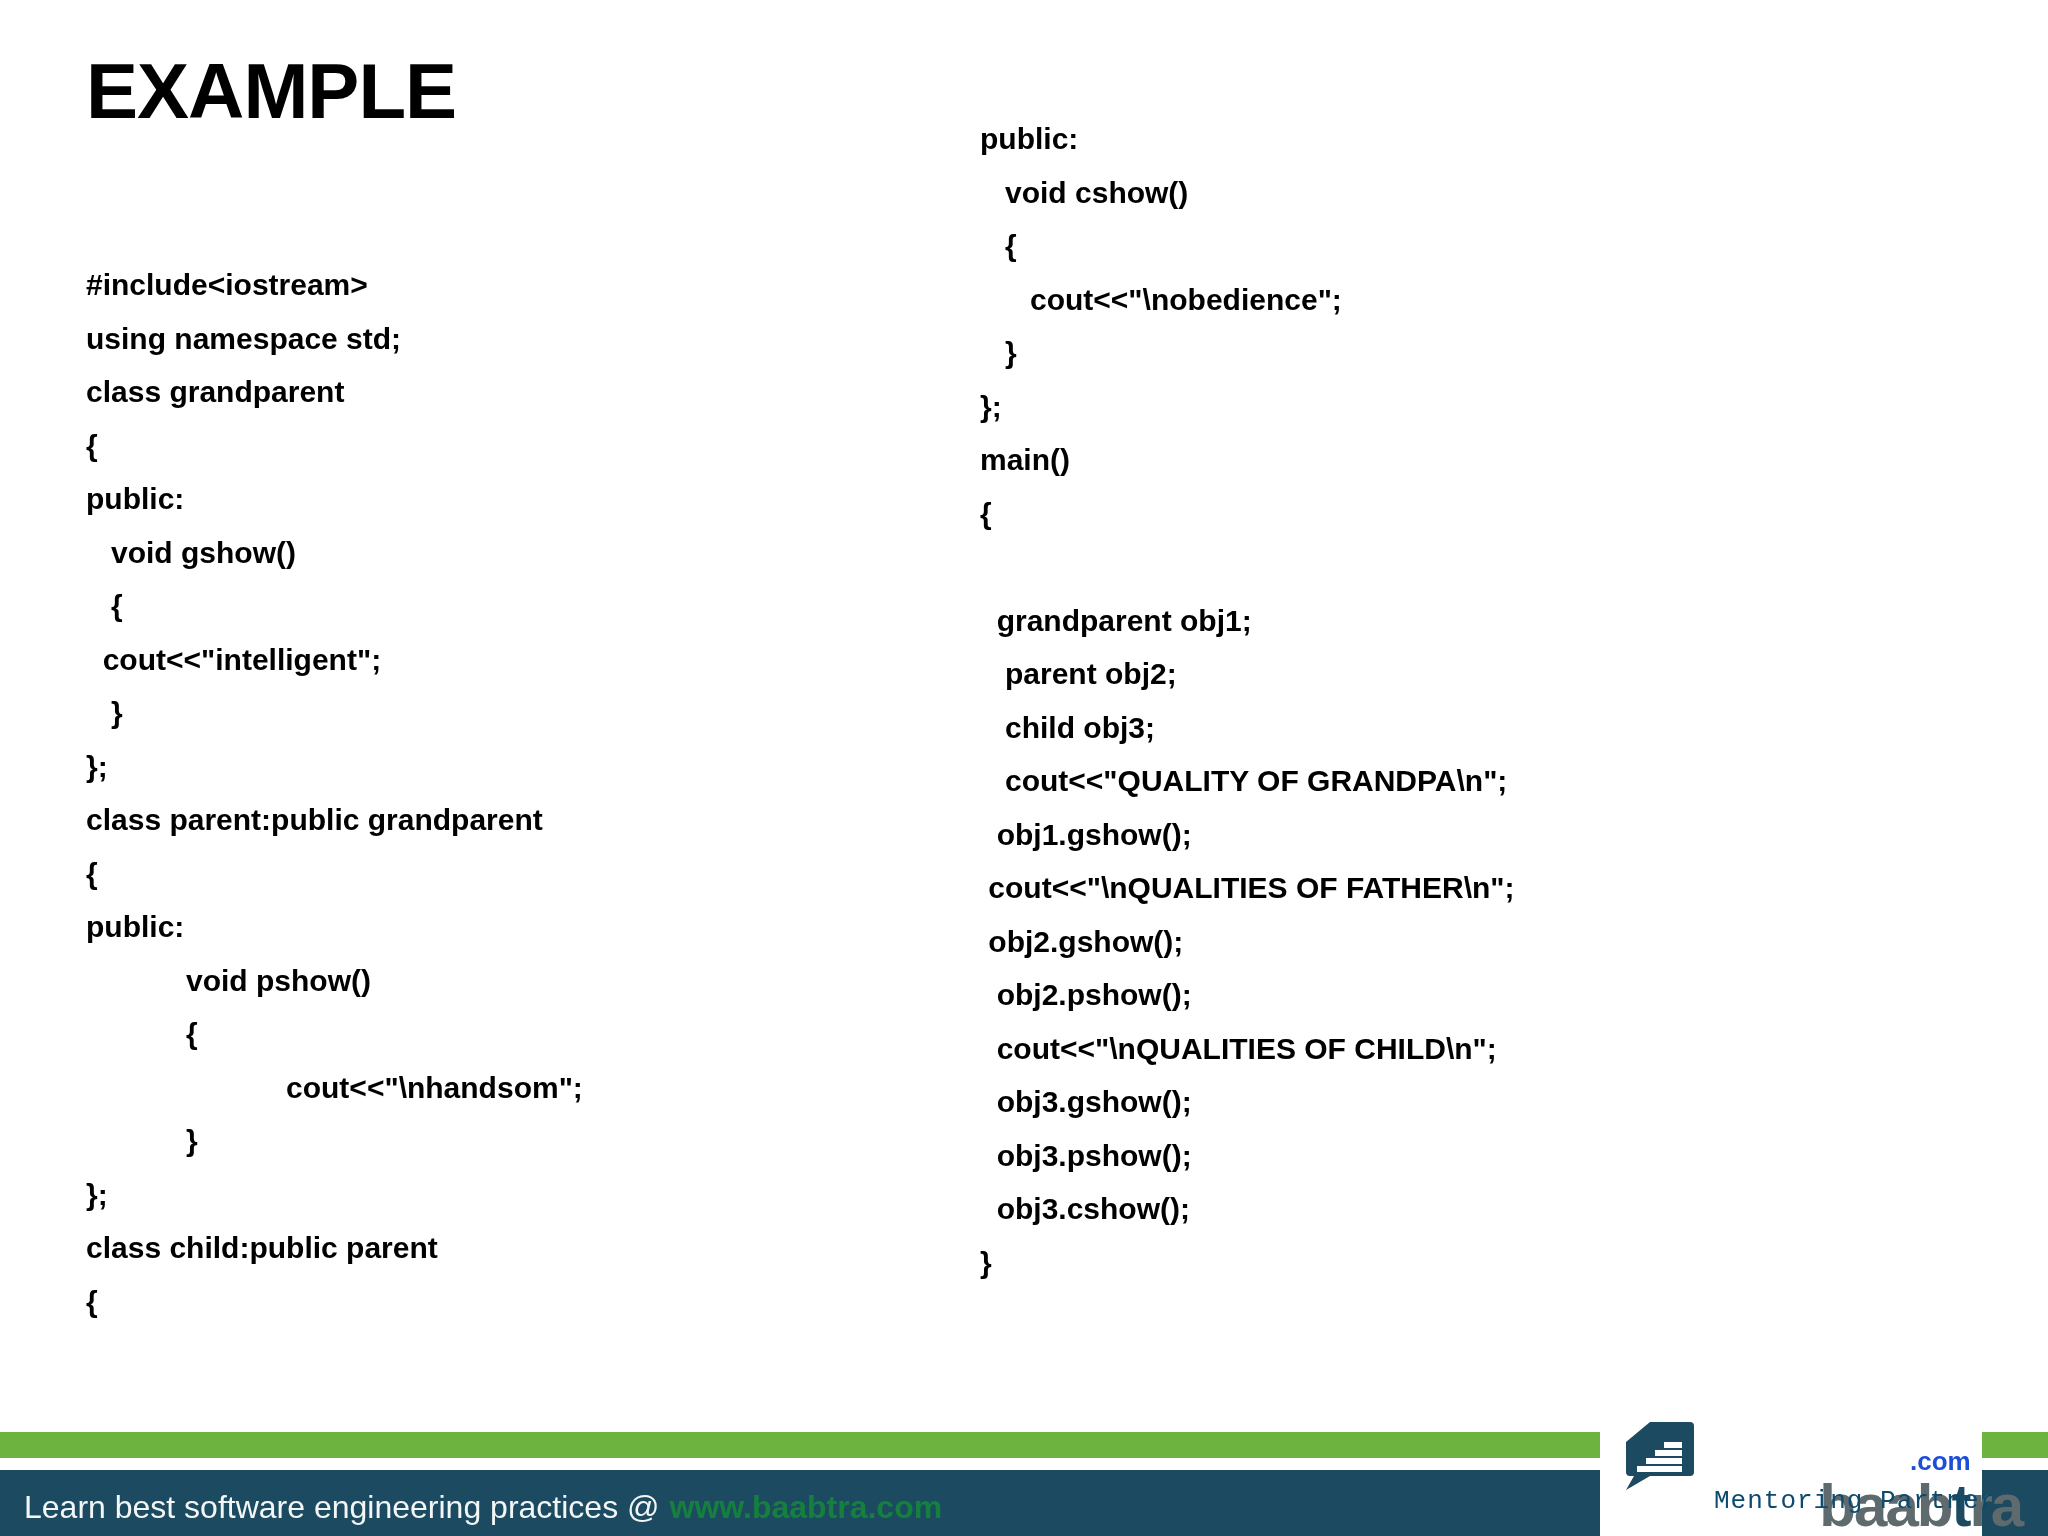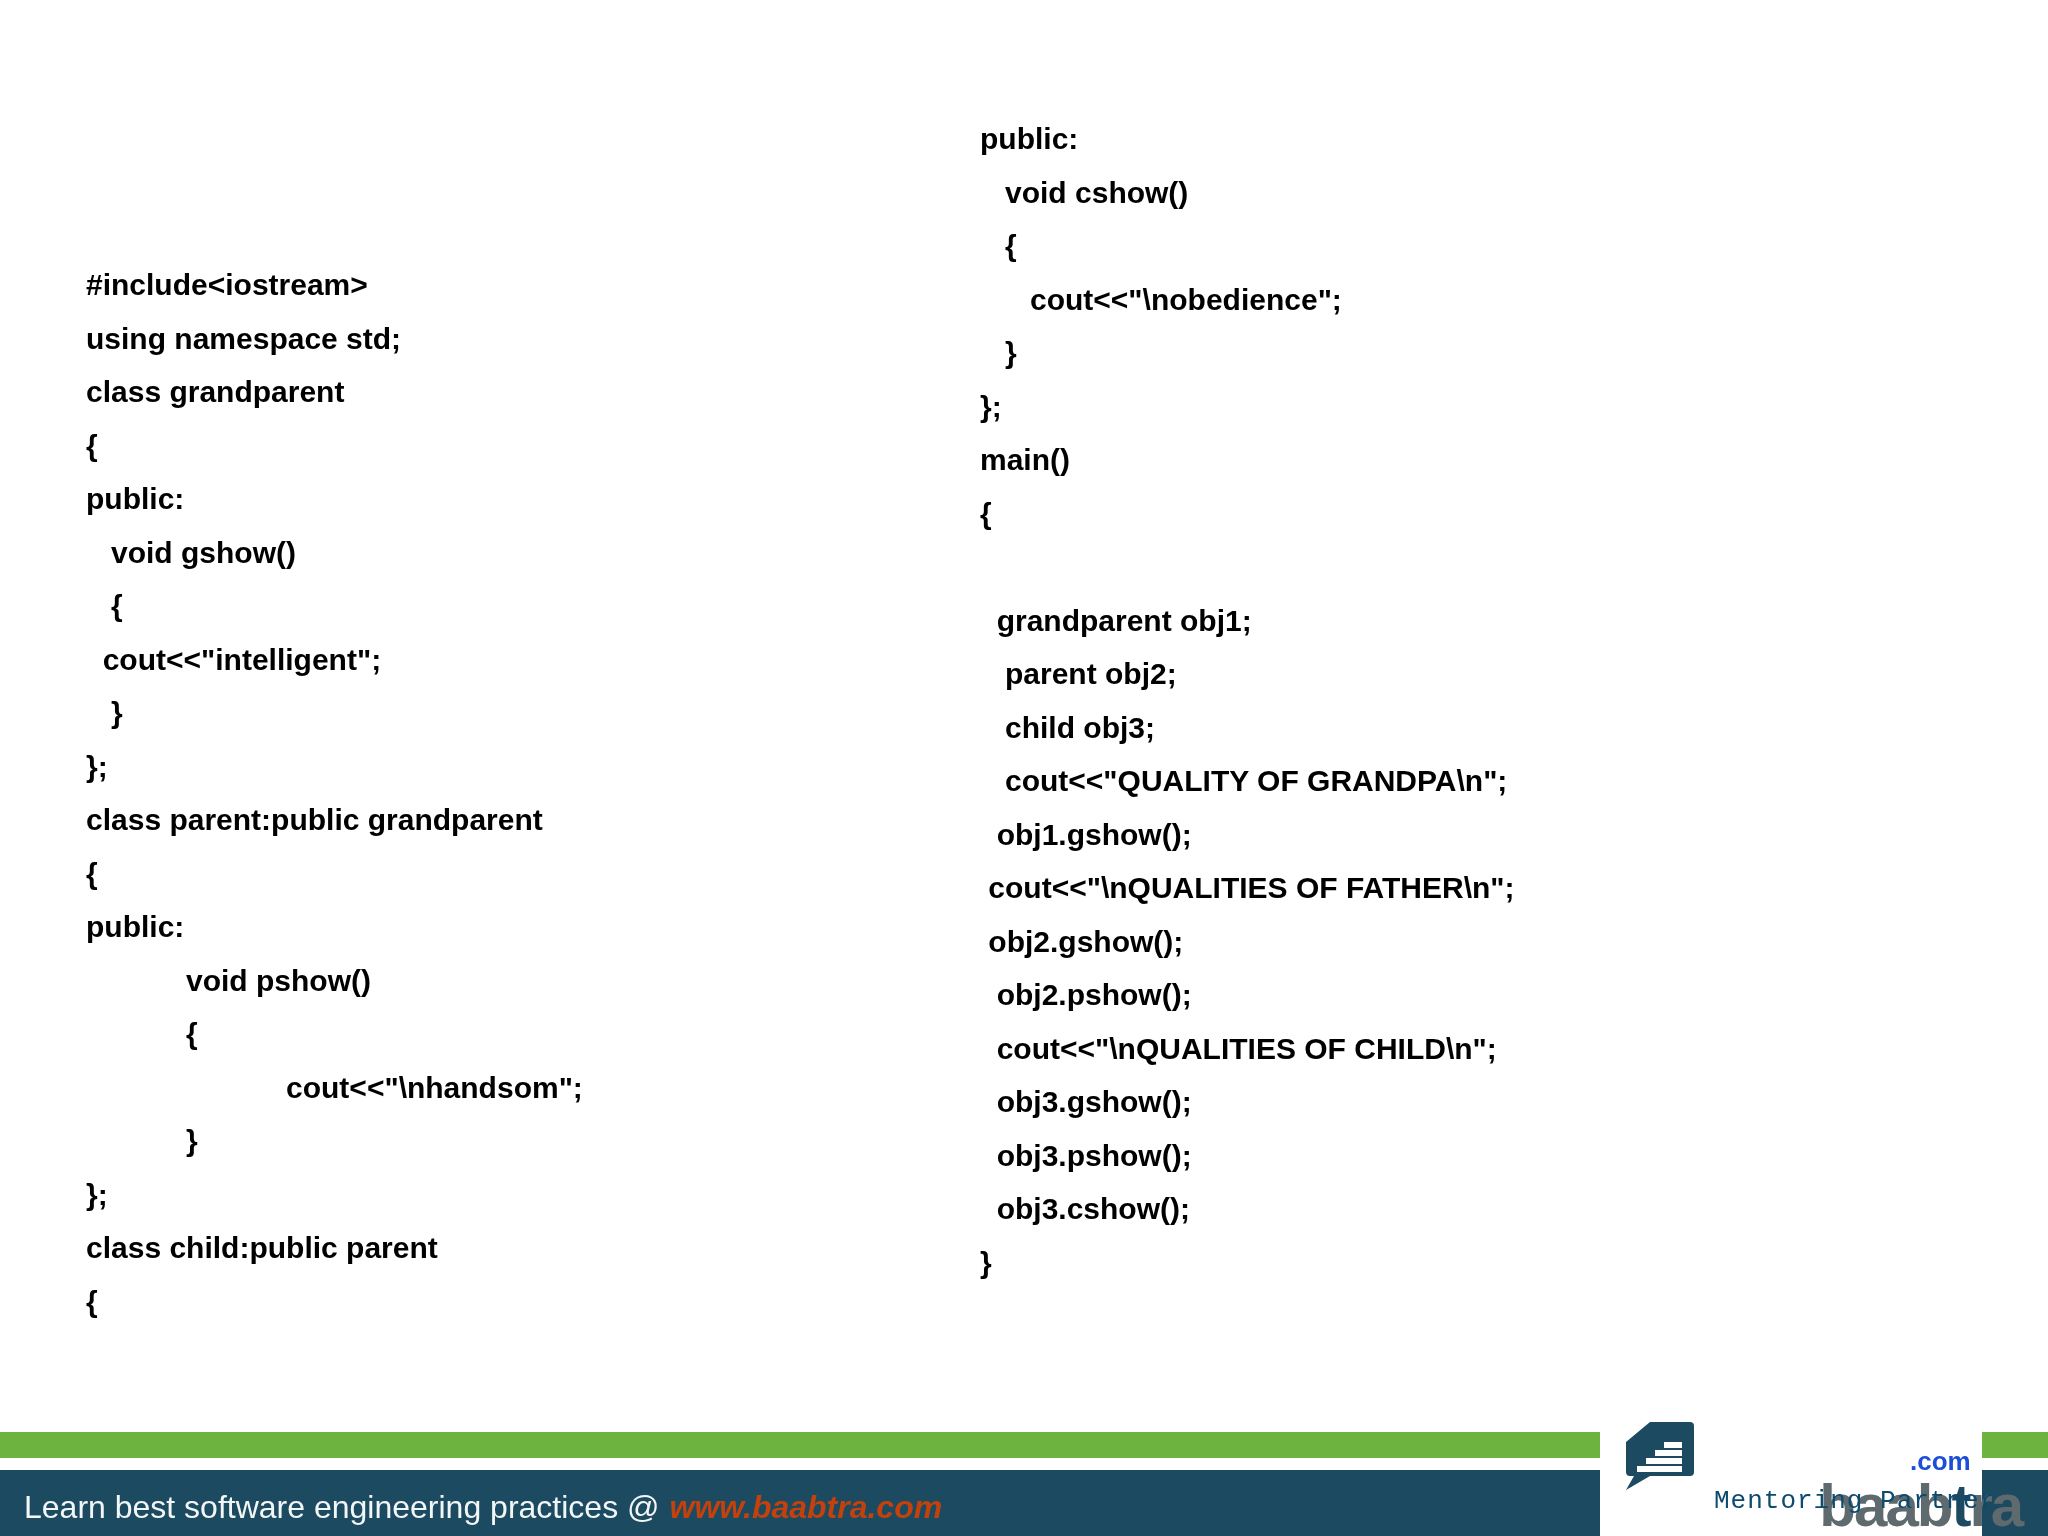--- a/index.html
+++ b/index.html
@@ -106,23 +106,22 @@
     left: 24px;
     top: 70px;
     height: 74px;
     display: flex;
     align-items: center;
     font-size: 32px;
     color: #f2f6f7;
     white-space: pre;
   }
   #footer-tagline .url {
-    color: #c2410c;
-    font-weight: bold;
-    font-style: italic;
+    color: #15803d;
+    font-weight: bold;
     margin-left: 10px;
   }
 
   
   #footer-logo {
     position: absolute;
     left: 1620px;
     top: 6px;
     width: 350px;
     height: 126px;
@@ -166,20 +165,21 @@
     letter-spacing: 1px;
     color: #0c4a6e;
     white-space: pre;
   }
 </style>
 </head>
 <body>
 
 <div id="slide">
 
+  <div id="slide-title">EXAMPLE</div>
 
   <div id="code-left" class="code-column"><div class="code-line">#include&lt;iostream&gt;</div><div class="code-line">using namespace std;</div><div class="code-line">class grandparent</div><div class="code-line">{</div><div class="code-line">public:</div><div class="code-line">   void gshow()</div><div class="code-line">   {</div><div class="code-line">  cout&lt;&lt;"intelligent";</div><div class="code-line">   }</div><div class="code-line">};</div><div class="code-line">class parent:public grandparent</div><div class="code-line">{</div><div class="code-line">public:</div><div class="code-line">            void pshow()</div><div class="code-line">            {</div><div class="code-line">                        cout&lt;&lt;"\nhandsom";</div><div class="code-line">            }</div><div class="code-line">};</div><div class="code-line">class child:public parent</div><div class="code-line">{</div></div>
 
   <div id="code-right" class="code-column"><div class="code-line">public:</div><div class="code-line">   void cshow()</div><div class="code-line">   {</div><div class="code-line">      cout&lt;&lt;"\nobedience";</div><div class="code-line">   }</div><div class="code-line">};</div><div class="code-line">main()</div><div class="code-line">{</div><div class="code-line">&nbsp;</div><div class="code-line">  grandparent obj1;</div><div class="code-line">   parent obj2;</div><div class="code-line">   child obj3;</div><div class="code-line">   cout&lt;&lt;"QUALITY OF GRANDPA\n";</div><div class="code-line">  obj1.gshow();</div><div class="code-line"> cout&lt;&lt;"\nQUALITIES OF FATHER\n";</div><div class="code-line"> obj2.gshow();</div><div class="code-line">  obj2.pshow();</div><div class="code-line">  cout&lt;&lt;"\nQUALITIES OF CHILD\n";</div><div class="code-line">  obj3.gshow();</div><div class="code-line">  obj3.pshow();</div><div class="code-line">  obj3.cshow();</div><div class="code-line">}</div></div>
 
   <div id="footer">
     <div id="footer-green-left"></div>
     <div id="footer-green-right"></div>
     <div id="footer-band-left"></div>
     <div id="footer-band-right"></div>

